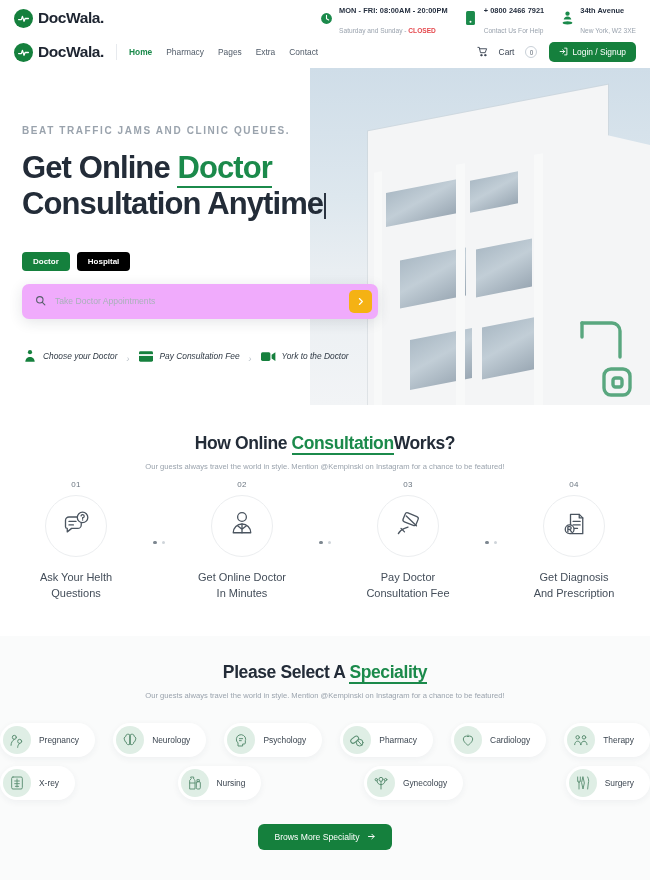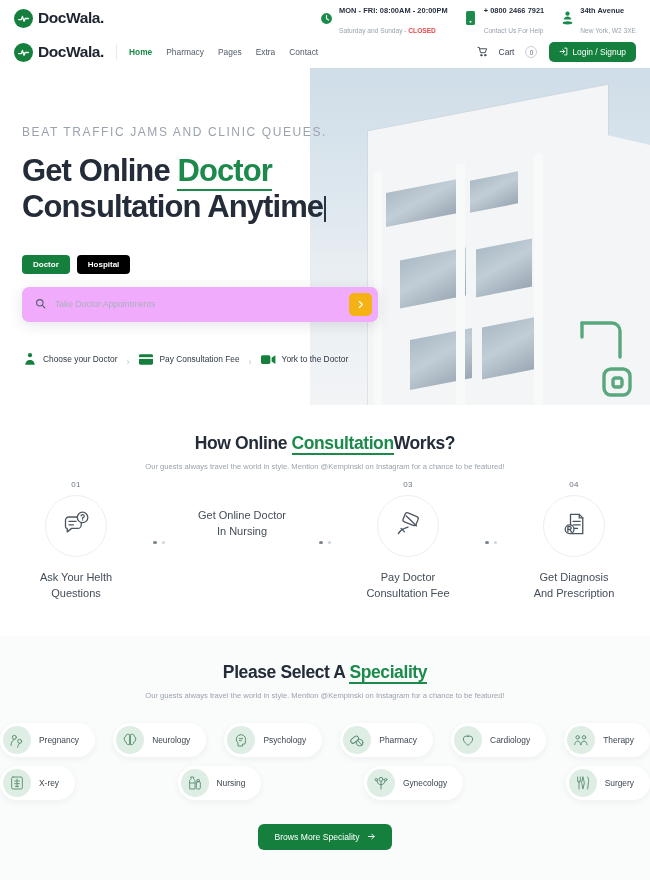--- a/index.html
+++ b/index.html
@@ -92,22 +92,22 @@
     position: absolute; background: linear-gradient(160deg,#9fb0bd 0%,#b9c7d1 45%,#8a9aa8 100%);
     opacity: .85;
   }
   .mull { position: absolute; background: #f8f9f9; }
   .hero-med-icon {
     position: absolute; right: 4px; bottom: 2px; width: 72px; height: 86px;
     color: #3f9a6b; opacity: .85;
   }
   .hero-content { position: relative; z-index: 3; padding: 57px 0 0 22px; }
   .eyebrow {
-    font-size: 12px; letter-spacing: 1.6px; color: #9aa3ad;
-    text-transform: uppercase; font-weight: 400;
+    font-size: 10px; letter-spacing: 1.6px; color: #9aa3ad;
+    text-transform: uppercase; font-weight: 700;
   }
   .headline {
     margin-top: 14px; font-size: 31px; line-height: 1.16;
     font-weight: 700; letter-spacing: -0.9px; color: #232c38;
   }
   .hl-accent {
     color: #1b8a4b; border-bottom: 2.5px solid #1b8a4b; padding-bottom: 1px;
   }
   .caret {
     display: inline-block; width: 1.5px; height: 26px; background: #2b3441;
@@ -128,21 +128,21 @@
   .search-input {
     flex: 1; border: none; outline: none; font-size: 8.6px;
     color: #4b5563; font-family: inherit; background: transparent;
   }
   .search-input::placeholder { color: #a9b1ba; }
   .search-go {
     width: 23px; height: 23px; border-radius: 5px; background: #f5b214;
     border: none; cursor: pointer; color: #fff;
     display: flex; align-items: center; justify-content: center;
   }
-  .steps-inline { display: flex; align-items: flex-end; gap: 9px; margin-top: 30px; }
+  .steps-inline { display: flex; align-items: flex-end; gap: 9px; margin-top: 30px; font-style: italic; }
   .si { display: flex; align-items: center; gap: 6px; }
   .si-ico { width: 15px; height: 15px; color: #15803d; display: flex; align-items: center; justify-content: center; }
   .si-label { font-size: 8.4px; color: #2f3944; white-space: nowrap; }
   .si-sep { color: #b9c0c8; font-size: 9px; }
 
   
   .how { background: #fff; padding: 28px 0 34px; text-align: center; }
   .sec-title {
     font-size: 17.5px; font-weight: 700; color: #232c38; letter-spacing: -0.4px;
   }
@@ -404,23 +404,33 @@
         <span>Questions</span>
       </div>
     </div>
 
     <div class="step-dots">
       <span class="dot d1"></span>
       <span class="dot d2"></span>
     </div>
 
     <div class="step">
+      <div class="step-circle">
+        <span class="step-num">02</span>
+        <span>
+          <svg width="28" height="28" viewBox="0 0 32 32" fill="none" stroke="#4b5560" stroke-width="1.5" stroke-linecap="round" stroke-linejoin="round">
+            <circle cx="16" cy="8" r="5"></circle>
+            <path d="M6 26c0-5.5 4.5-10 10-10s10 4.5 10 10z"></path>
+            <path d="M16 16v10M11 18l5 4 5-4"></path>
+          </svg>
+        </span>
+      </div>
       <div class="step-text">
         <span>Get Online Doctor</span><br>
-        <span>In Nursing</span>
+        <span>In Minutes</span>
       </div>
     </div>
 
     <div class="step-dots">
       <span class="dot d1"></span>
       <span class="dot d2"></span>
     </div>
 
     <div class="step">
       <div class="step-circle">

